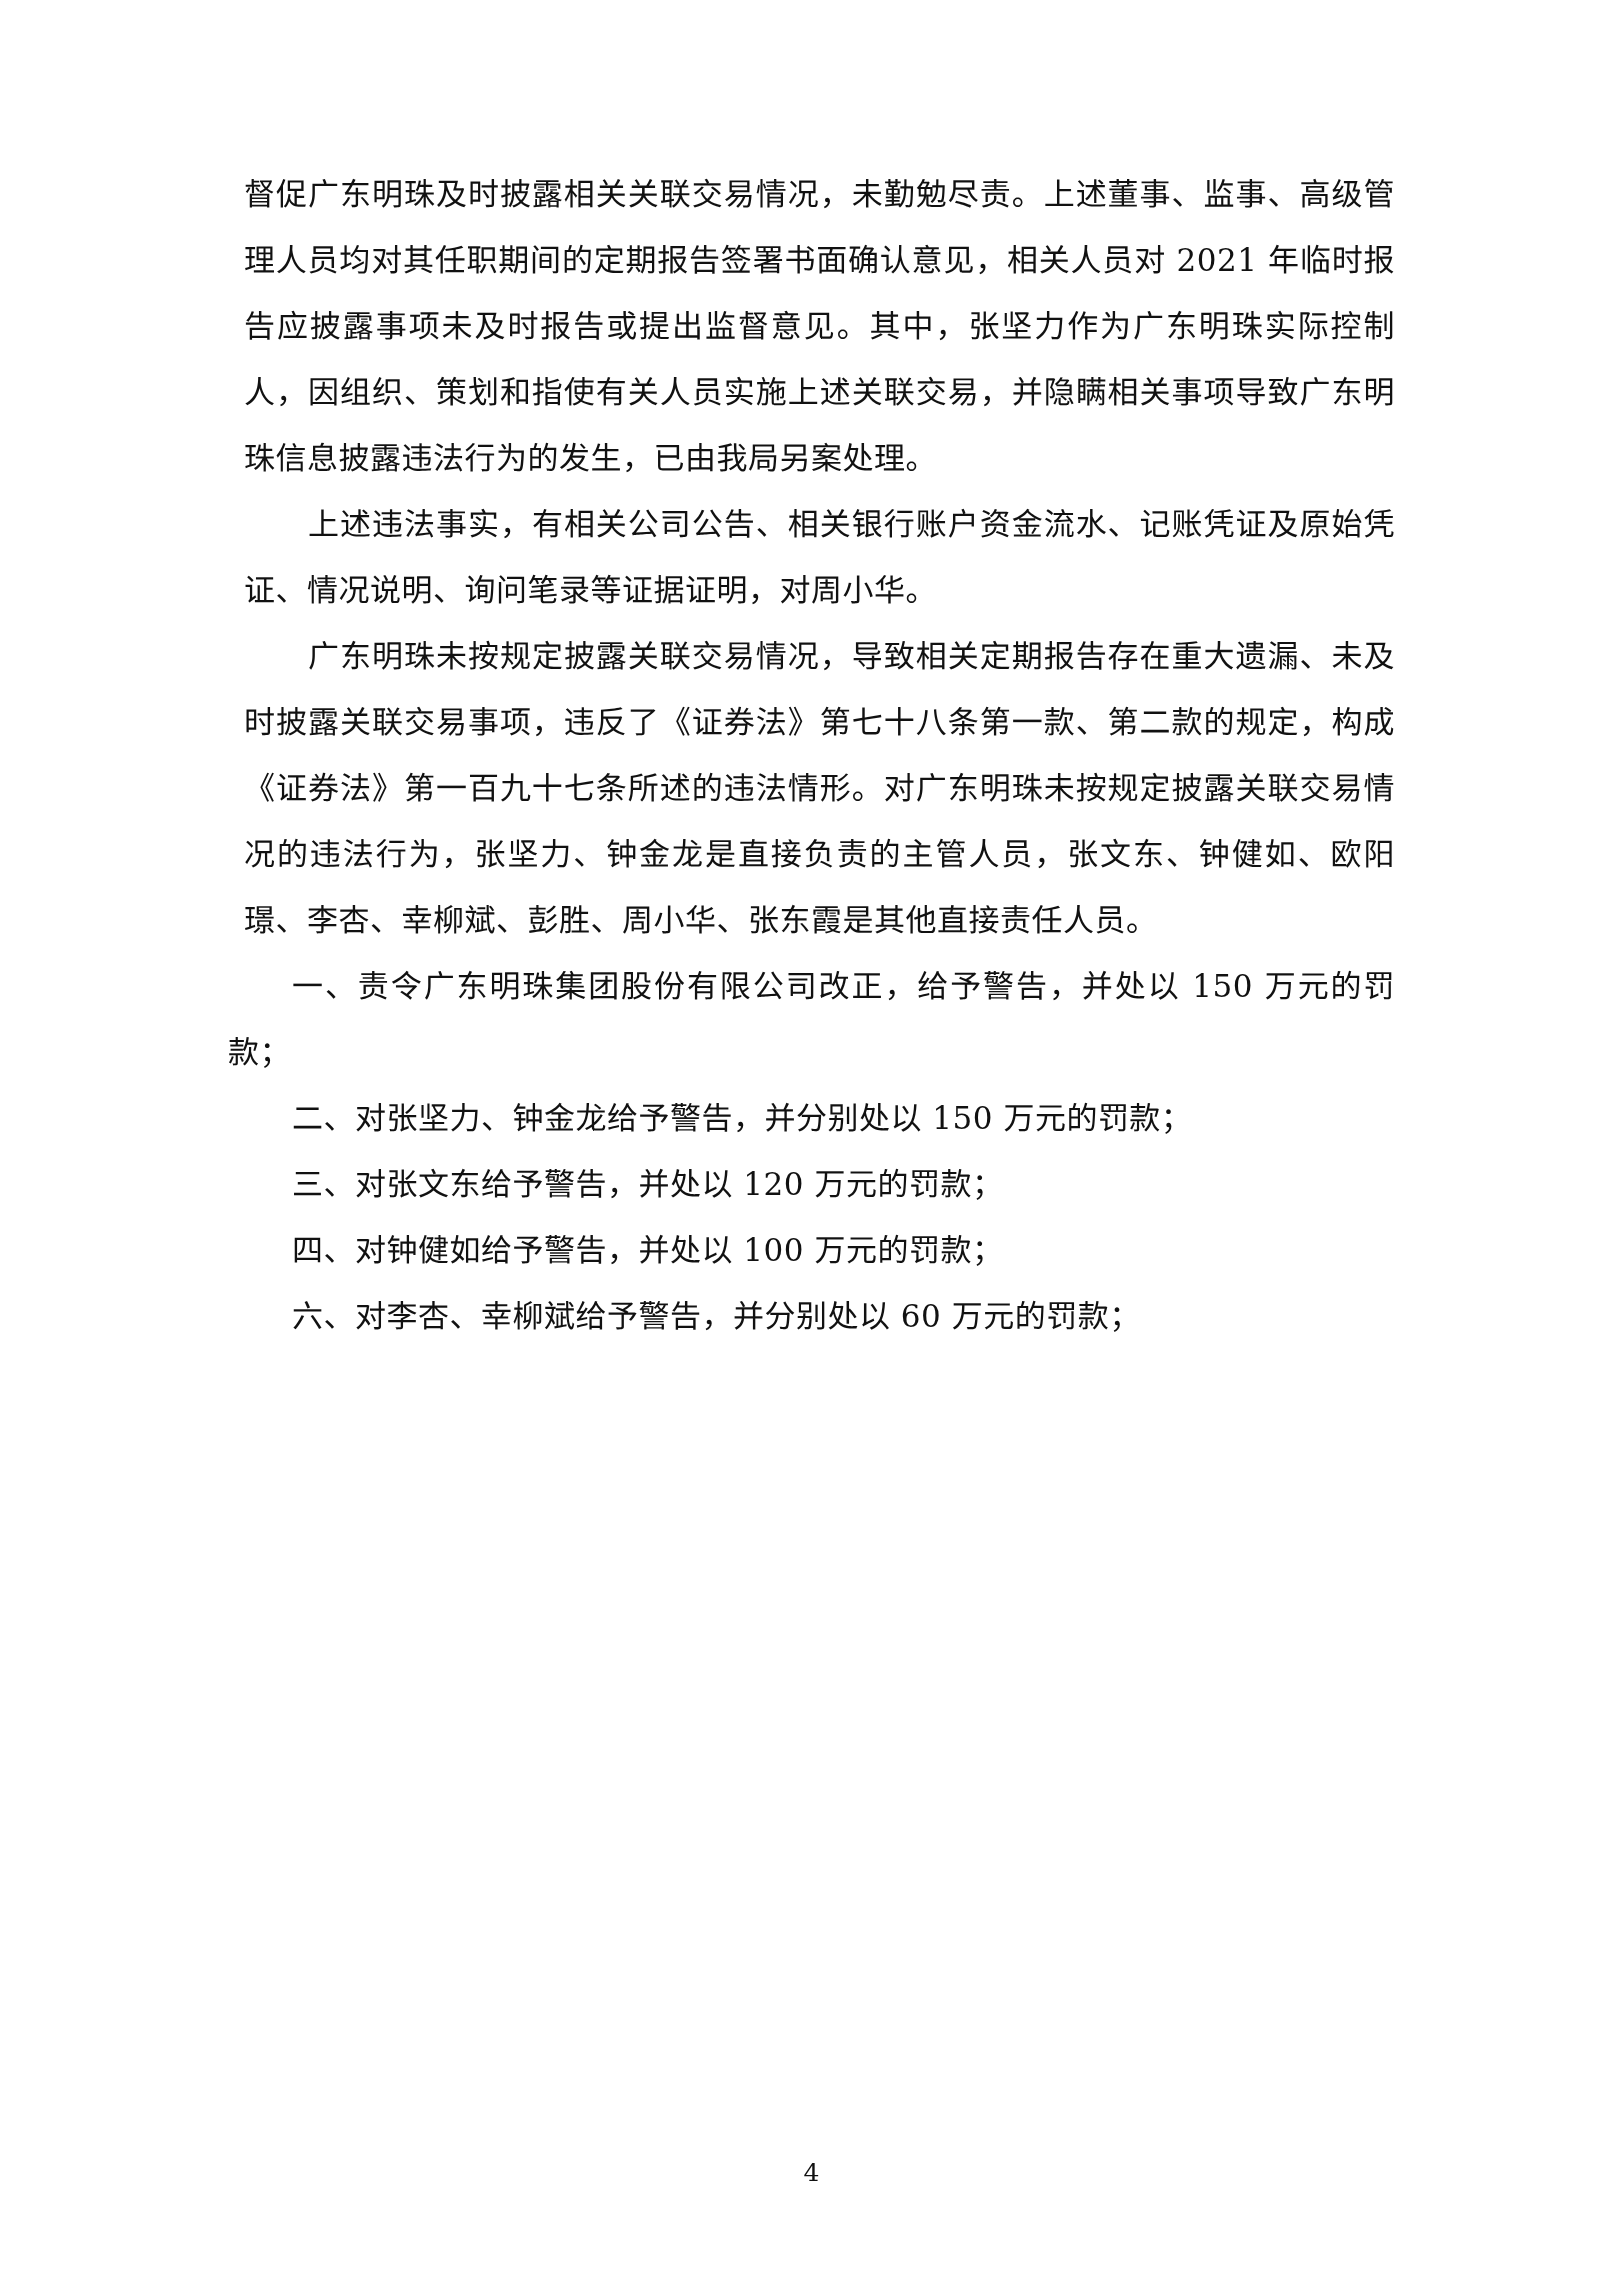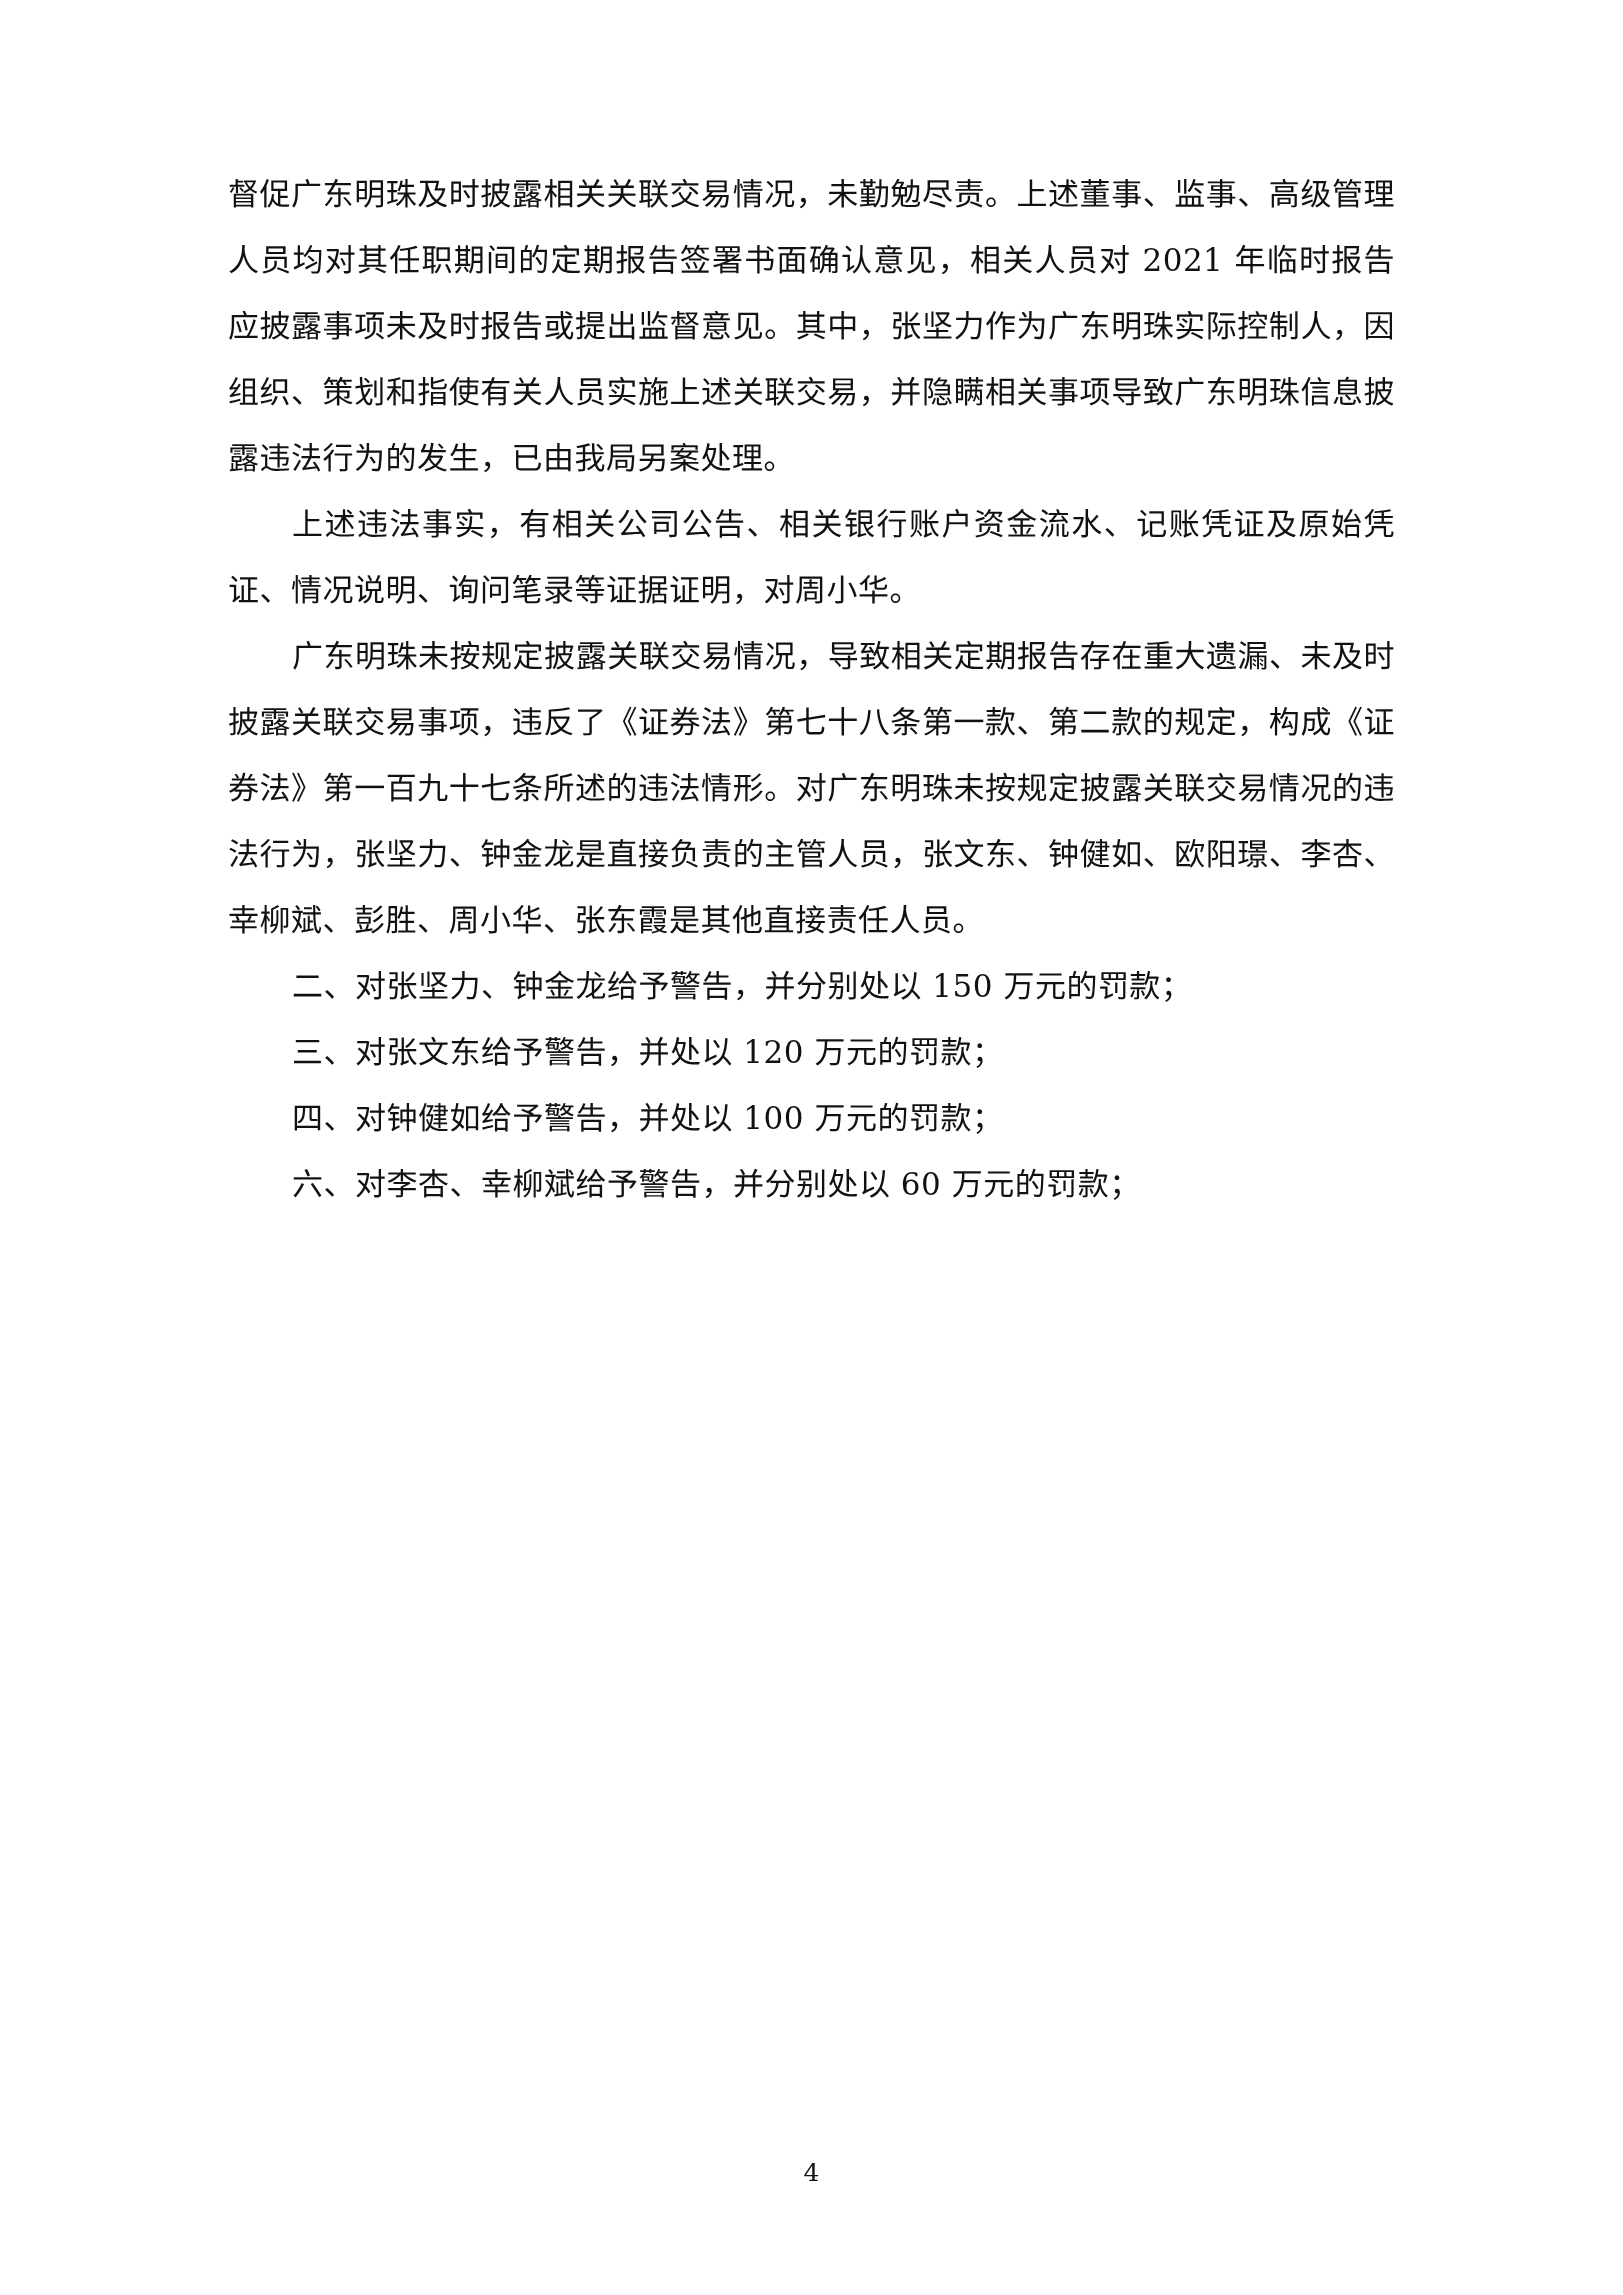--- a/index.html
+++ b/index.html
@@ -32,21 +32,21 @@
     position: relative;
   }
 
   
   .para {
     font-size: 31px;
     line-height: 66px;
     letter-spacing: 0.5px;
     text-align: justify;
     text-justify: inter-character;
-    margin: 0 0 0 0;
+    margin: 0 0 0 16px;
     text-indent: 0;
     word-break: break-all;
   }
 
   
   .para.indent {
     text-indent: 64px;
   }
 
   
@@ -85,20 +85,21 @@
 <div class="page">
   <div class="doc-body">
 
     <p class="para flush">督促广东明珠及时披露相关关联交易情况，未勤勉尽责。上述董事、监事、高级管理人员均对其任职期间的定期报告签署书面确认意见，相关人员对 2021 年临时报告应披露事项未及时报告或提出监督意见。其中，张坚力作为广东明珠实际控制人，因组织、策划和指使有关人员实施上述关联交易，并隐瞒相关事项导致广东明珠信息披露违法行为的发生，已由我局另案处理。</p>
 
     <p class="para indent">上述违法事实，有相关公司公告、相关银行账户资金流水、记账凭证及原始凭证、情况说明、询问笔录等证据证明，对周小华。</p>
 
     <p class="para indent">广东明珠未按规定披露关联交易情况，导致相关定期报告存在重大遗漏、未及时披露关联交易事项，违反了《证券法》第七十八条第一款、第二款的规定，构成《证券法》第一百九十七条所述的违法情形。对广东明珠未按规定披露关联交易情况的违法行为，张坚力、钟金龙是直接负责的主管人员，张文东、钟健如、欧阳璟、李杏、幸柳斌、彭胜、周小华、张东霞是其他直接责任人员。</p>
 
 
+    <p class="item">一、责令广东明珠集团股份有限公司改正，给予警告，并处以 150 万元的罚款；</p>
 
     <p class="item">二、对张坚力、钟金龙给予警告，并分别处以 150 万元的罚款；</p>
 
     <p class="item">三、对张文东给予警告，并处以 120 万元的罚款；</p>
 
     <p class="item">四、对钟健如给予警告，并处以 100 万元的罚款；</p>
 
 
     <p class="item">六、对李杏、幸柳斌给予警告，并分别处以 60 万元的罚款；</p>
 

